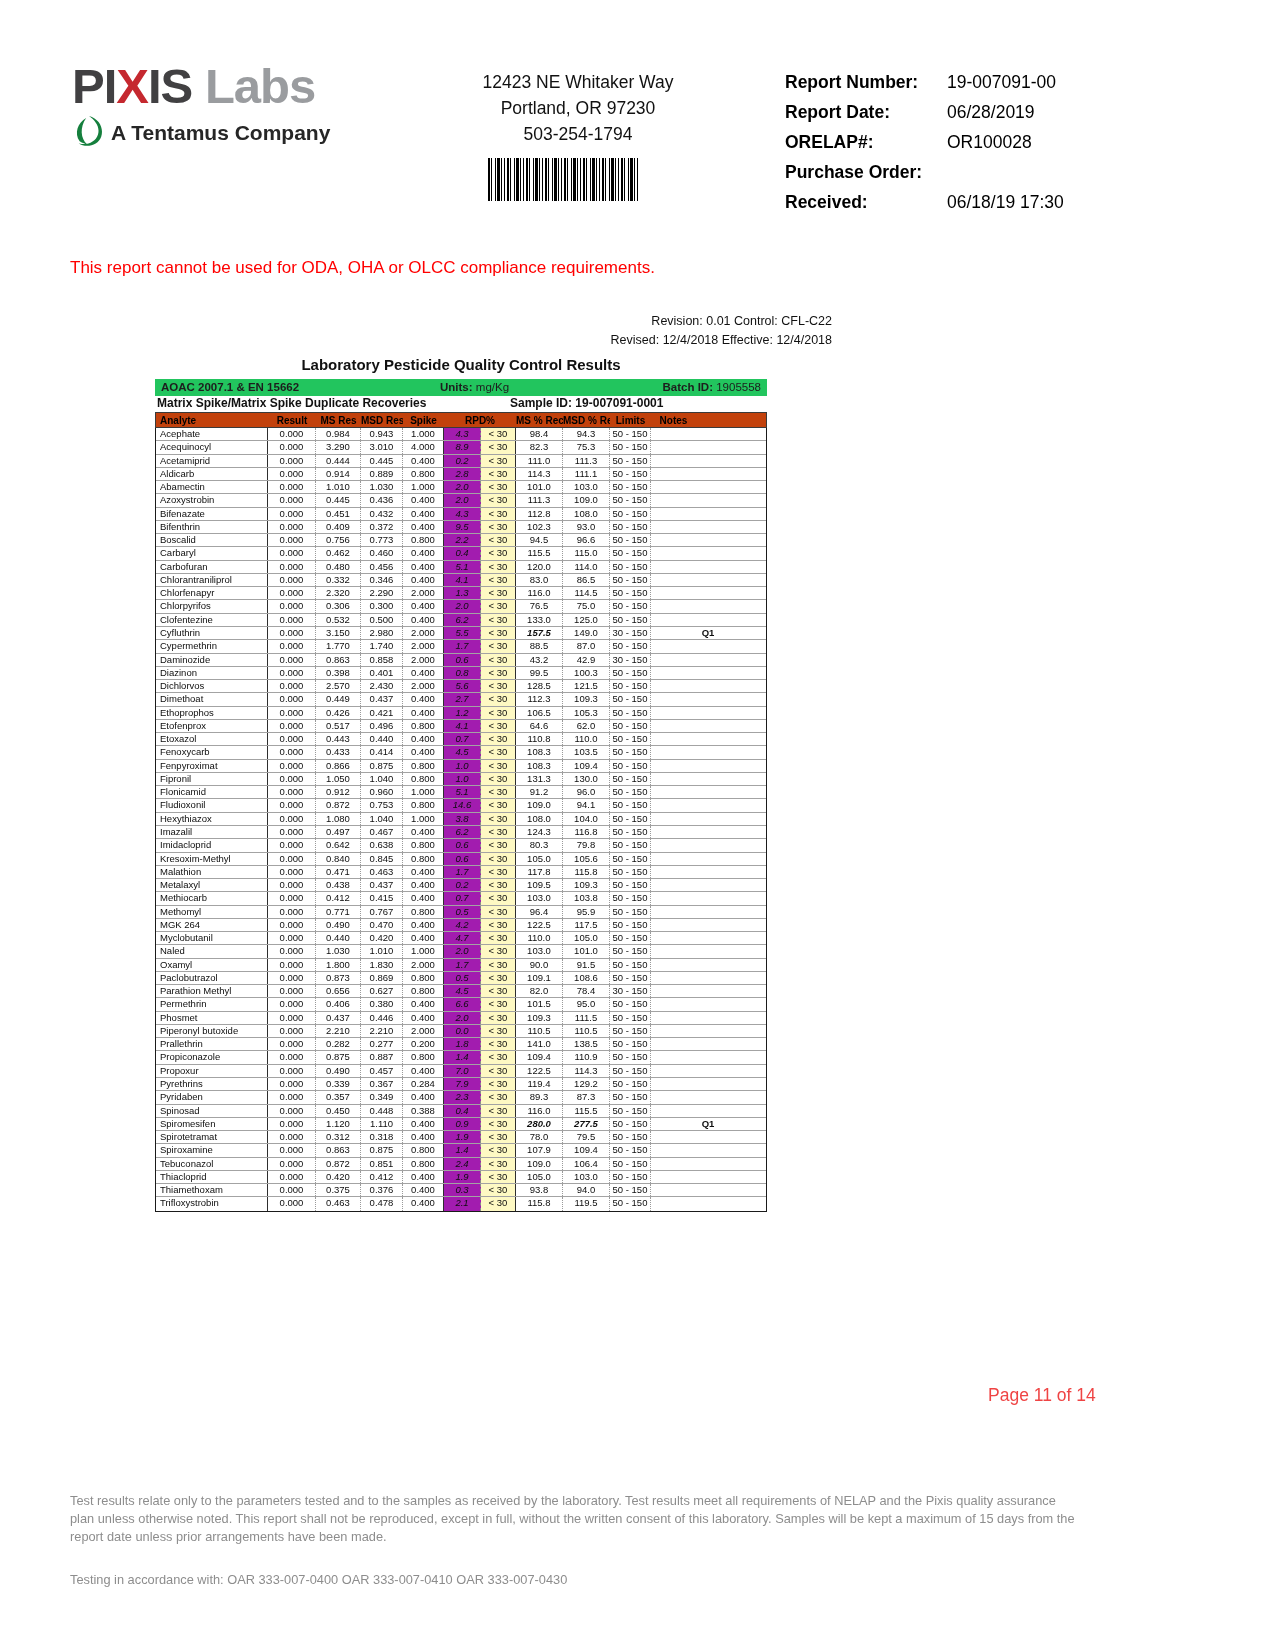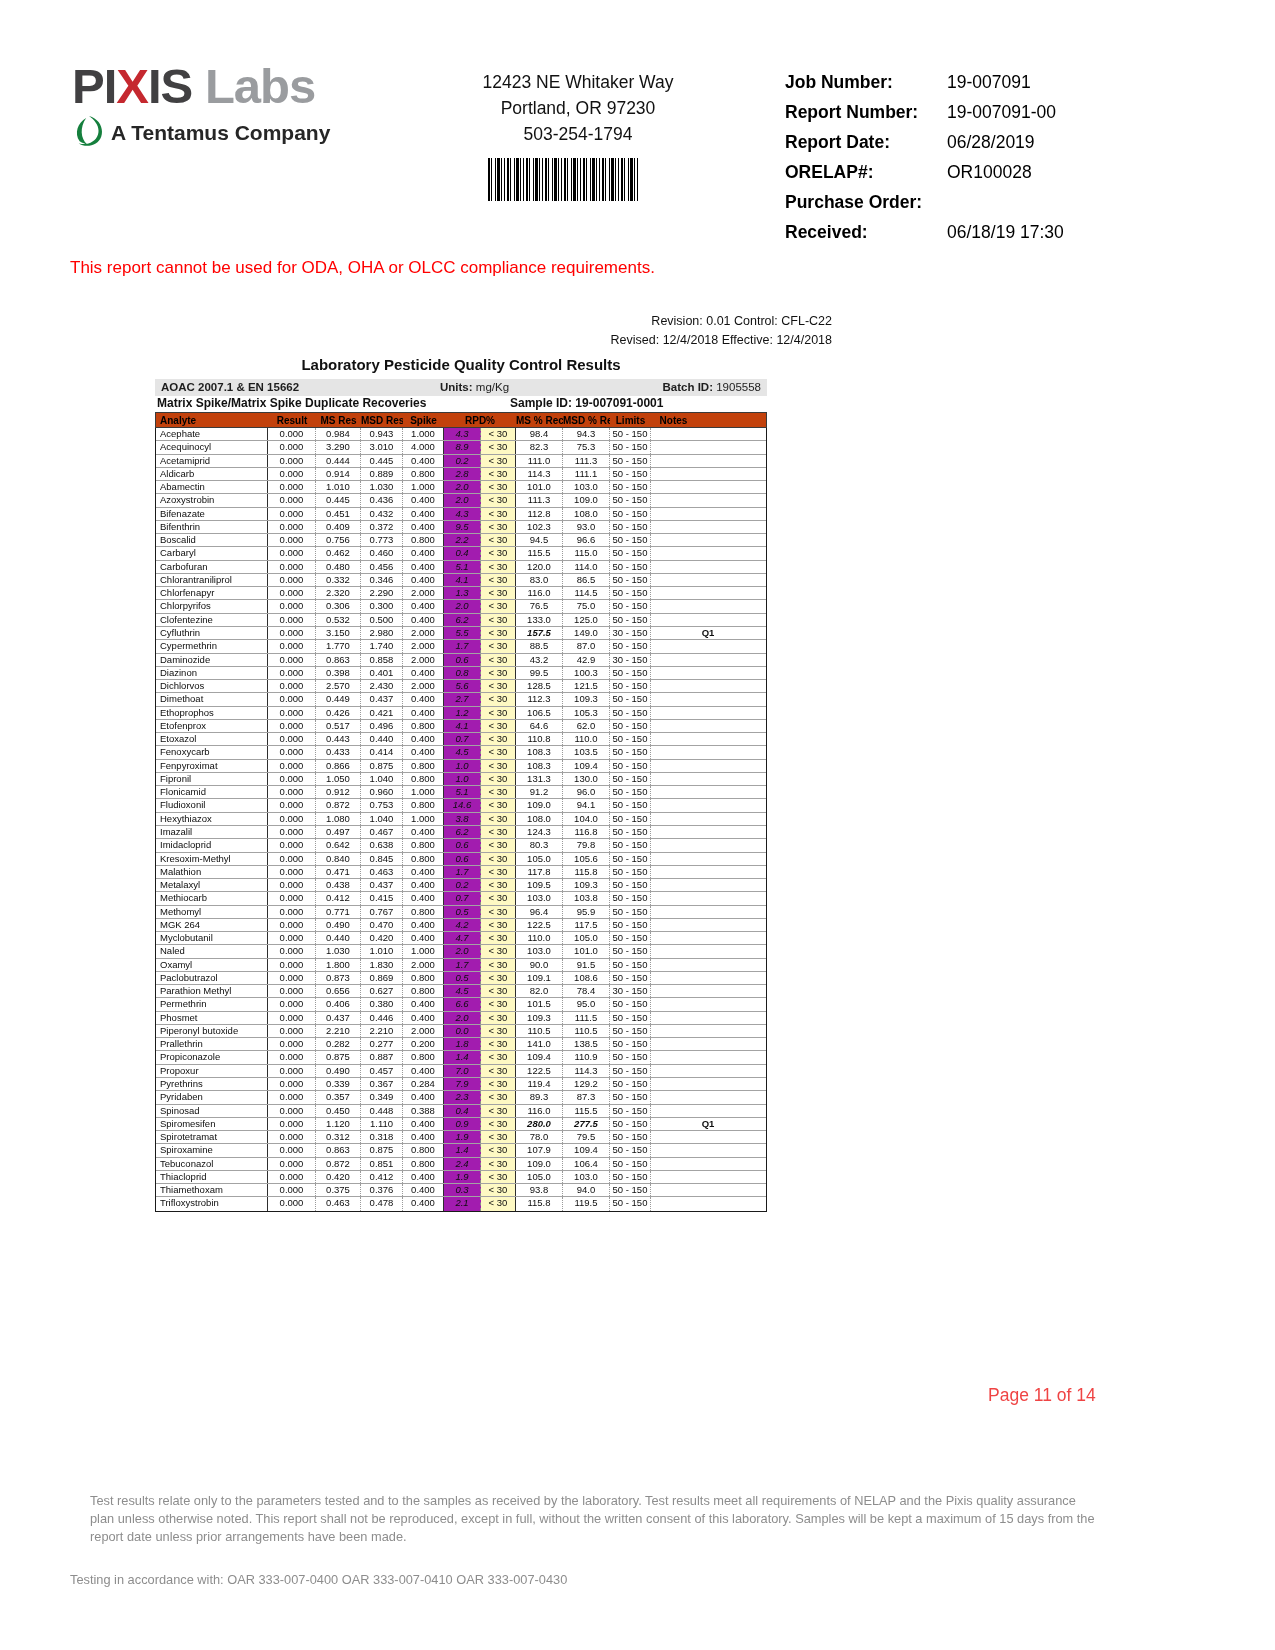--- a/index.html
+++ b/index.html
@@ -29,21 +29,21 @@
   .info-row{display:flex;height:30px;align-items:flex-start;}
   .info-label{width:162px;font-weight:bold;flex:none;}
   .info-value{flex:1;}
   
   #notice{position:absolute;left:70px;top:258px;font-size:17px;color:#ff0000;}
   #revision{position:absolute;left:155px;top:312px;width:677px;text-align:right;
     font-size:12.5px;line-height:19px;color:#111;}
   
   #tablewrap{position:absolute;left:155px;top:356px;width:612px;}
   .tbl-title{font-size:15px;font-weight:bold;text-align:center;margin-bottom:6px;color:#111;}
-  .bar-green{position:relative;height:17px;background:#e5e5e5;font-size:11.5px;line-height:17px;color:#1d1d1d;}
+  .bar-green{position:relative;height:17px;background:#22c55e;font-size:11.5px;line-height:17px;color:#1d1d1d;}
   .bar-green .bg-left{position:absolute;left:6px;font-weight:bold;}
   .bar-green .bg-mid{position:absolute;left:285px;}
   .bar-green .bg-right{position:absolute;right:6px;}
   .bar-green b{font-weight:bold;}
   .bar-sample{position:relative;height:16px;font-size:12px;line-height:15px;font-weight:bold;color:#111;}
   .bar-sample .bs-left{position:absolute;left:2px;}
   .bar-sample .bs-right{position:absolute;left:355px;}
   .thead{display:flex;background:#c2410c;font-weight:bold;font-size:10px;height:16px;
     line-height:16px;border:1px solid #3a3a3a;box-sizing:border-box;}
   .hcell{box-sizing:border-box;text-align:center;overflow:hidden;white-space:nowrap;}
@@ -64,21 +64,21 @@
   .cell.c5{width:37px;background:#a21caf;border-right:1px dashed #8a8a8a;font-style:italic;}
   .cell.c6{width:35px;background:#fef9c3;border-right:1.3px solid #2e2e2e;}
   .cell.c7{width:47px;}
   .cell.c8{width:47px;}
   .cell.c9{width:41px;}
   .cell.c10{width:114px;border-right:none;font-weight:bold;}
   .cell.flag{font-weight:bold;font-style:italic;}
   
   #pagenum{position:absolute;left:988px;top:1385px;font-size:17.5px;color:#ef4444;}
   #footer1{position:absolute;left:70px;top:1492px;width:1012px;font-size:12.8px;
-    line-height:1.42;color:#8d8d8d;margin-left:20px;}
+    line-height:1.42;color:#8d8d8d;}
   #footer2{position:absolute;left:70px;top:1572px;width:1012px;font-size:12.8px;color:#8d8d8d;}
 </style>
 </head>
 <body>
 
 <div id="logo">
   <div class="logo-line1"><span class="logo-dark">PI</span><span class="logo-red">X</span><span class="logo-dark">IS</span><span class="logo-gray"> </span><span class="logo-gray">Labs</span></div>
   <div class="logo-line2">
     <span>
       <svg width="30" height="32" viewBox="0 0 32 34">
@@ -92,24 +92,20 @@
 
 <div id="address">
   <div>12423 NE Whitaker Way</div>
   <div>Portland, OR 97230</div>
   <div>503-254-1794</div>
 </div>
 
 <div id="barcode"></div>
 
 <div id="jobinfo">
-  <div class="info-row">
-    <span class="info-label">Job Number:</span>
-    <span class="info-value">19-007091</span>
-  </div>
   <div class="info-row">
     <span class="info-label">Report Number:</span>
     <span class="info-value">19-007091-00</span>
   </div>
   <div class="info-row">
     <span class="info-label">Report Date:</span>
     <span class="info-value">06/28/2019</span>
   </div>
   <div class="info-row">
     <span class="info-label">ORELAP#:</span>

